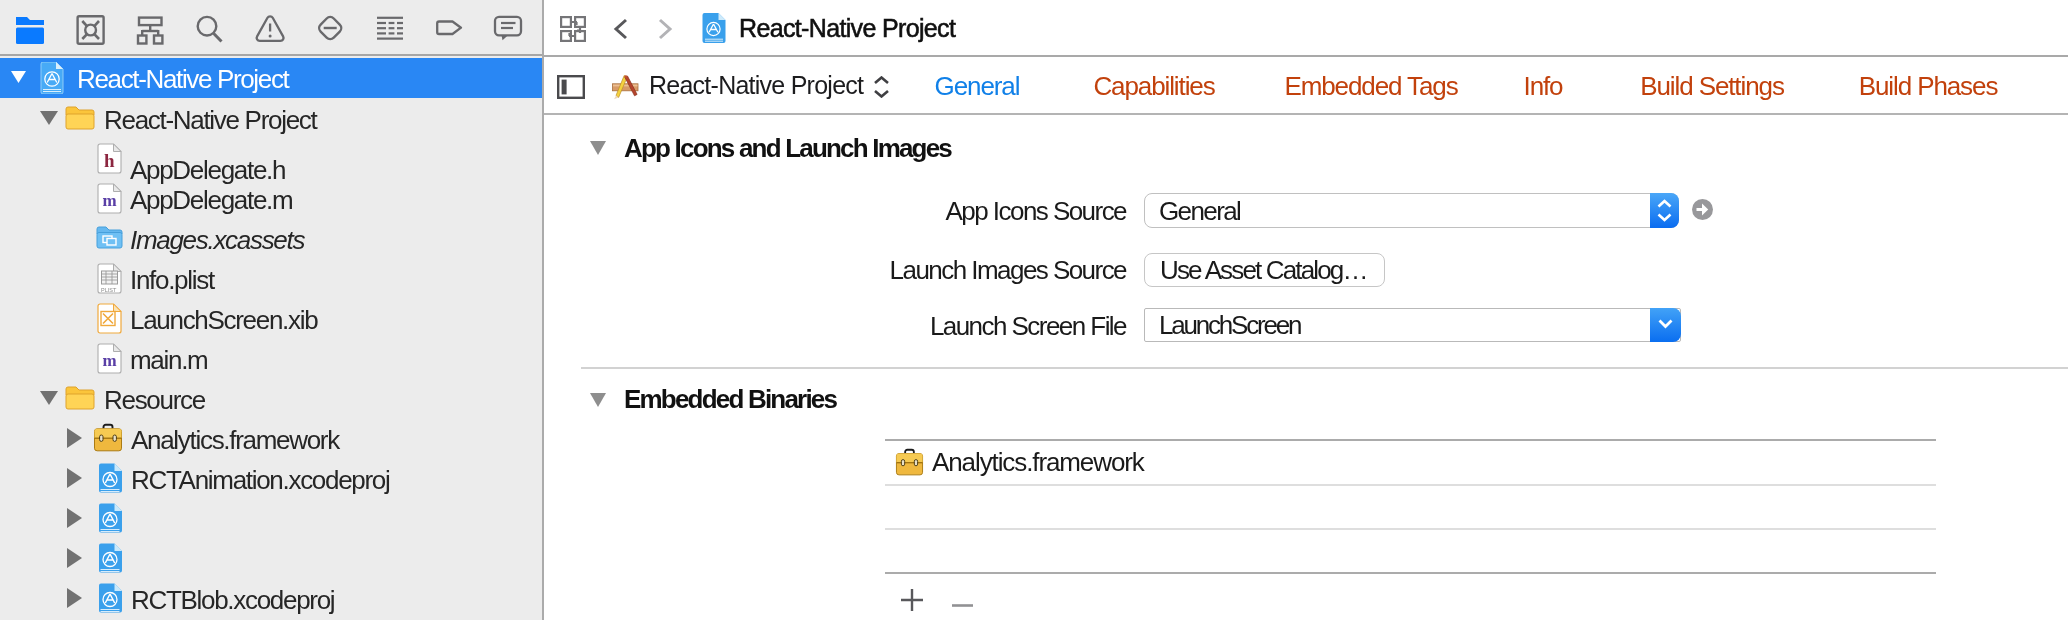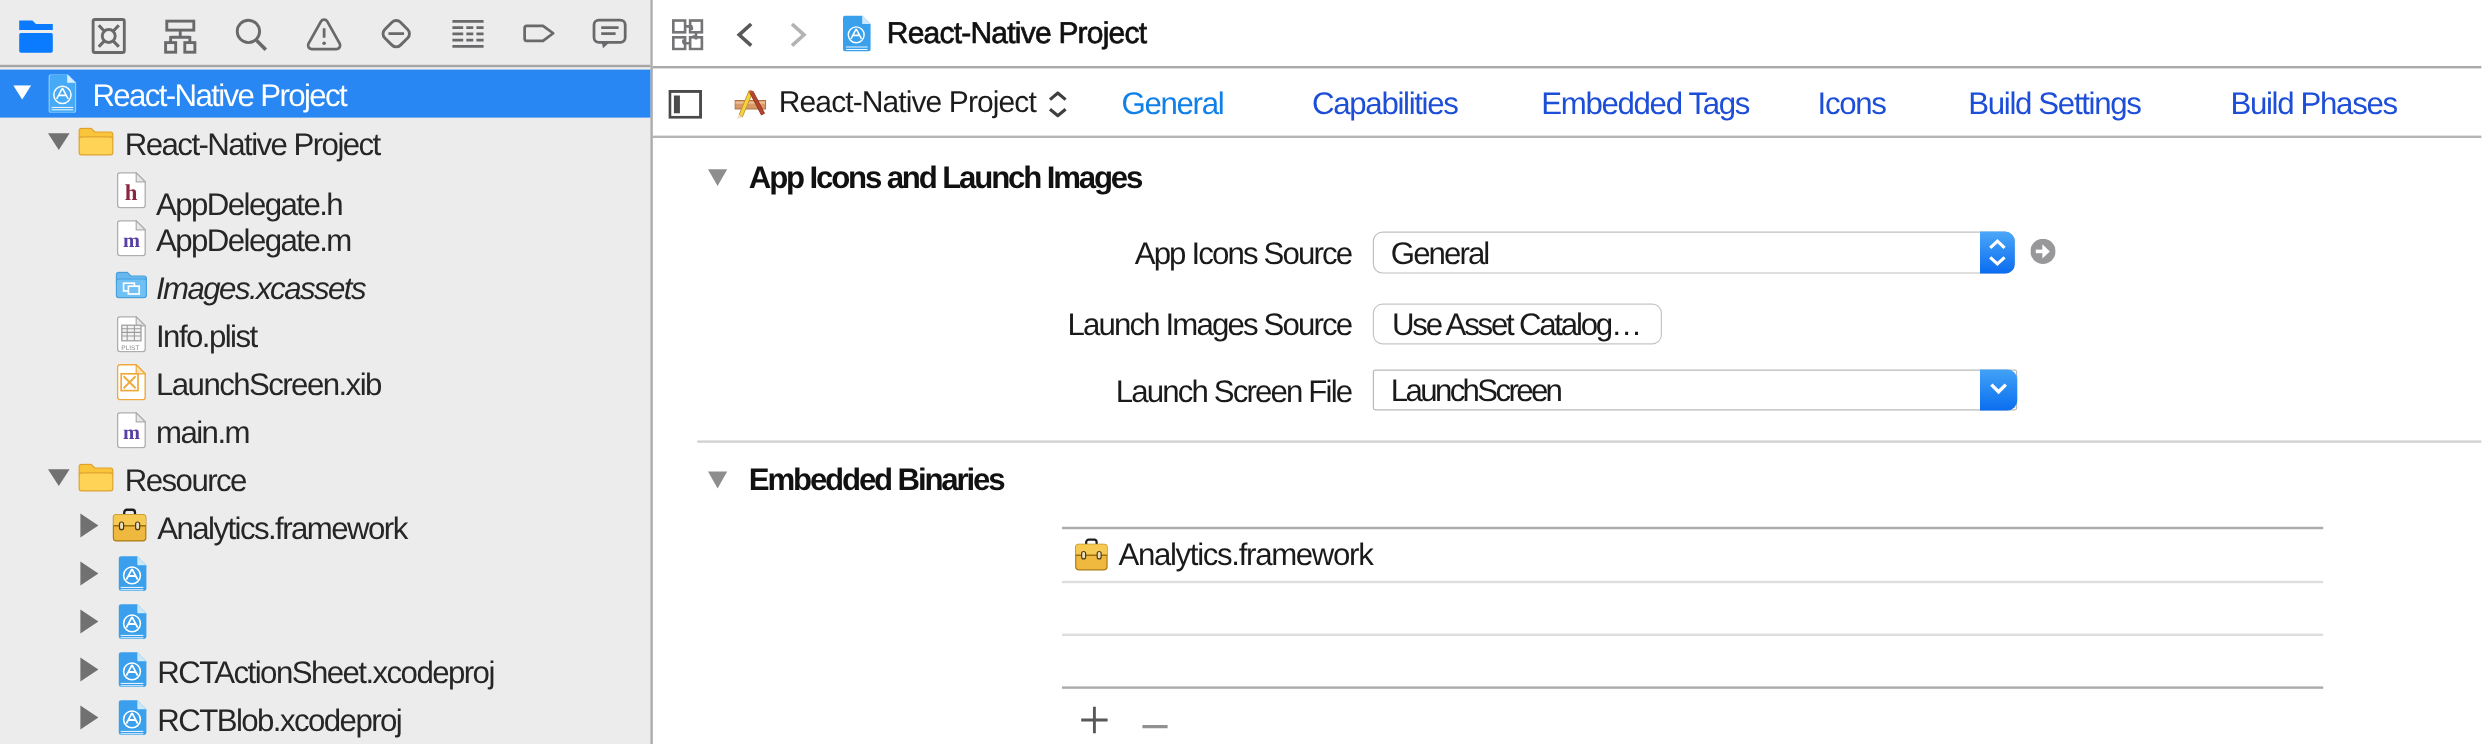--- a/index.html
+++ b/index.html
@@ -173,41 +173,41 @@
 </div>
 <div class="row" style="top:458px;">
   <div class="tri-r" style="left:67px;"></div>
   <svg class="abs" style="left:98px;top:5px;" width="25" height="31" viewBox="0 0 24 31">
     <path d="M0.5 2.5 a2 2 0 0 1 2-2 h13.5 l7.5 7.5 v19.5 a2 2 0 0 1 -2 2 h-19 a2 2 0 0 1 -2 -2 z" fill="#3aa0ec"></path>
     <path d="M16 0.5 l7.5 7.5 h-7.5 z" fill="#c9e9fb"></path>
     <circle cx="11.5" cy="16.5" r="7" stroke="#fff" stroke-width="1.3" fill="none"></circle>
     <path d="M11.5 11 l4.7 9 M11.5 11 l-4.7 9 M8.2 17 h6.6" stroke="#fff" stroke-width="1.5" fill="none"></path>
     <path d="M2 26.5 h19 M2 28.5 h19" stroke="#fff" stroke-width="0.8"></path>
   </svg>
+  <span class="rtxt" style="left:131px;">RCTAnimation.xcodeproj</span>
 </div>
 <div class="row" style="top:498px;">
   <div class="tri-r" style="left:67px;"></div>
   <svg class="abs" style="left:98px;top:5px;" width="25" height="31" viewBox="0 0 24 31">
     <path d="M0.5 2.5 a2 2 0 0 1 2-2 h13.5 l7.5 7.5 v19.5 a2 2 0 0 1 -2 2 h-19 a2 2 0 0 1 -2 -2 z" fill="#3aa0ec"></path>
     <path d="M16 0.5 l7.5 7.5 h-7.5 z" fill="#c9e9fb"></path>
     <circle cx="11.5" cy="16.5" r="7" stroke="#fff" stroke-width="1.3" fill="none"></circle>
     <path d="M11.5 11 l4.7 9 M11.5 11 l-4.7 9 M8.2 17 h6.6" stroke="#fff" stroke-width="1.5" fill="none"></path>
     <path d="M2 26.5 h19 M2 28.5 h19" stroke="#fff" stroke-width="0.8"></path>
   </svg>
 </div>
 <div class="row" style="top:538px;">
   <div class="tri-r" style="left:67px;"></div>
   <svg class="abs" style="left:98px;top:5px;" width="25" height="31" viewBox="0 0 24 31">
     <path d="M0.5 2.5 a2 2 0 0 1 2-2 h13.5 l7.5 7.5 v19.5 a2 2 0 0 1 -2 2 h-19 a2 2 0 0 1 -2 -2 z" fill="#3aa0ec"></path>
     <path d="M16 0.5 l7.5 7.5 h-7.5 z" fill="#c9e9fb"></path>
     <circle cx="11.5" cy="16.5" r="7" stroke="#fff" stroke-width="1.3" fill="none"></circle>
     <path d="M11.5 11 l4.7 9 M11.5 11 l-4.7 9 M8.2 17 h6.6" stroke="#fff" stroke-width="1.5" fill="none"></path>
     <path d="M2 26.5 h19 M2 28.5 h19" stroke="#fff" stroke-width="0.8"></path>
   </svg>
-  <span class="rtxt" style="left:131px;">RCTActionSheet.xcodeproj</span>
 </div>
 <div class="row" style="top:578px;">
   <div class="tri-r" style="left:67px;"></div>
   <svg class="abs" style="left:98px;top:5px;" width="25" height="31" viewBox="0 0 24 31">
     <path d="M0.5 2.5 a2 2 0 0 1 2-2 h13.5 l7.5 7.5 v19.5 a2 2 0 0 1 -2 2 h-19 a2 2 0 0 1 -2 -2 z" fill="#3aa0ec"></path>
     <path d="M16 0.5 l7.5 7.5 h-7.5 z" fill="#c9e9fb"></path>
     <circle cx="11.5" cy="16.5" r="7" stroke="#fff" stroke-width="1.3" fill="none"></circle>
     <path d="M11.5 11 l4.7 9 M11.5 11 l-4.7 9 M8.2 17 h6.6" stroke="#fff" stroke-width="1.5" fill="none"></path>
     <path d="M2 26.5 h19 M2 28.5 h19" stroke="#fff" stroke-width="0.8"></path>
   </svg>
@@ -255,25 +255,25 @@
   <path d="M12.8 3.2 l9.7 18.6 l2.6 -1.4 L15.5 2 z" fill="#b5442c" stroke="#8a2f1d" stroke-width="0.7"></path>
   <circle cx="13.8" cy="2.6" r="1.4" fill="#c0512f"></circle>
 </svg>
 <span class="abs txt" style="left:649px;top:71px;font-size:25px;color:#1c1c1e;letter-spacing:-0.75px;">React-Native Project</span>
 <svg class="abs" style="left:873px;top:76px;" width="17" height="22">
     <path d="M2 7 L8.5 1.5 L15 7" stroke="#3f3f42" stroke-width="2.6" fill="none"></path>
     <path d="M2 15 L8.5 20.5 L15 15" stroke="#3f3f42" stroke-width="2.6" fill="none"></path>
   </svg>
 
 <div id="tabs">
-<style>.tab { position:absolute; top:71px; font-size:26px; color:#1d4ed8; letter-spacing:-1.1px; white-space:nowrap; transform:translateX(-50%); }</style>
+<style>.tab { position:absolute; top:71px; font-size:26px; color:#c2410c; letter-spacing:-1.1px; white-space:nowrap; transform:translateX(-50%); }</style>
 <span class="tab" style="left:977px;color:#1080e8;">General</span>
 <span class="tab" style="left:1154px;">Capabilities</span>
 <span class="tab" style="left:1371px;">Embedded Tags</span>
-<span class="tab" style="left:1543px;">Icons</span>
+<span class="tab" style="left:1543px;">Info</span>
 <span class="tab" style="left:1712px;">Build Settings</span>
 <span class="tab" style="left:1928px;">Build Phases</span>
 </div>
 
 <div id="content">
 <style>
 .hdr { position:absolute; font-size:26px; font-weight:bold; color:#111; letter-spacing:-1.8px; white-space:nowrap; }
 .lbl { position:absolute; font-size:26px; color:#1a1a1a; letter-spacing:-1.55px; white-space:nowrap; text-align:right; }
 .ftxt { font-size:26px; color:#1a1a1a; letter-spacing:-1.6px; white-space:nowrap; }
 </style>

